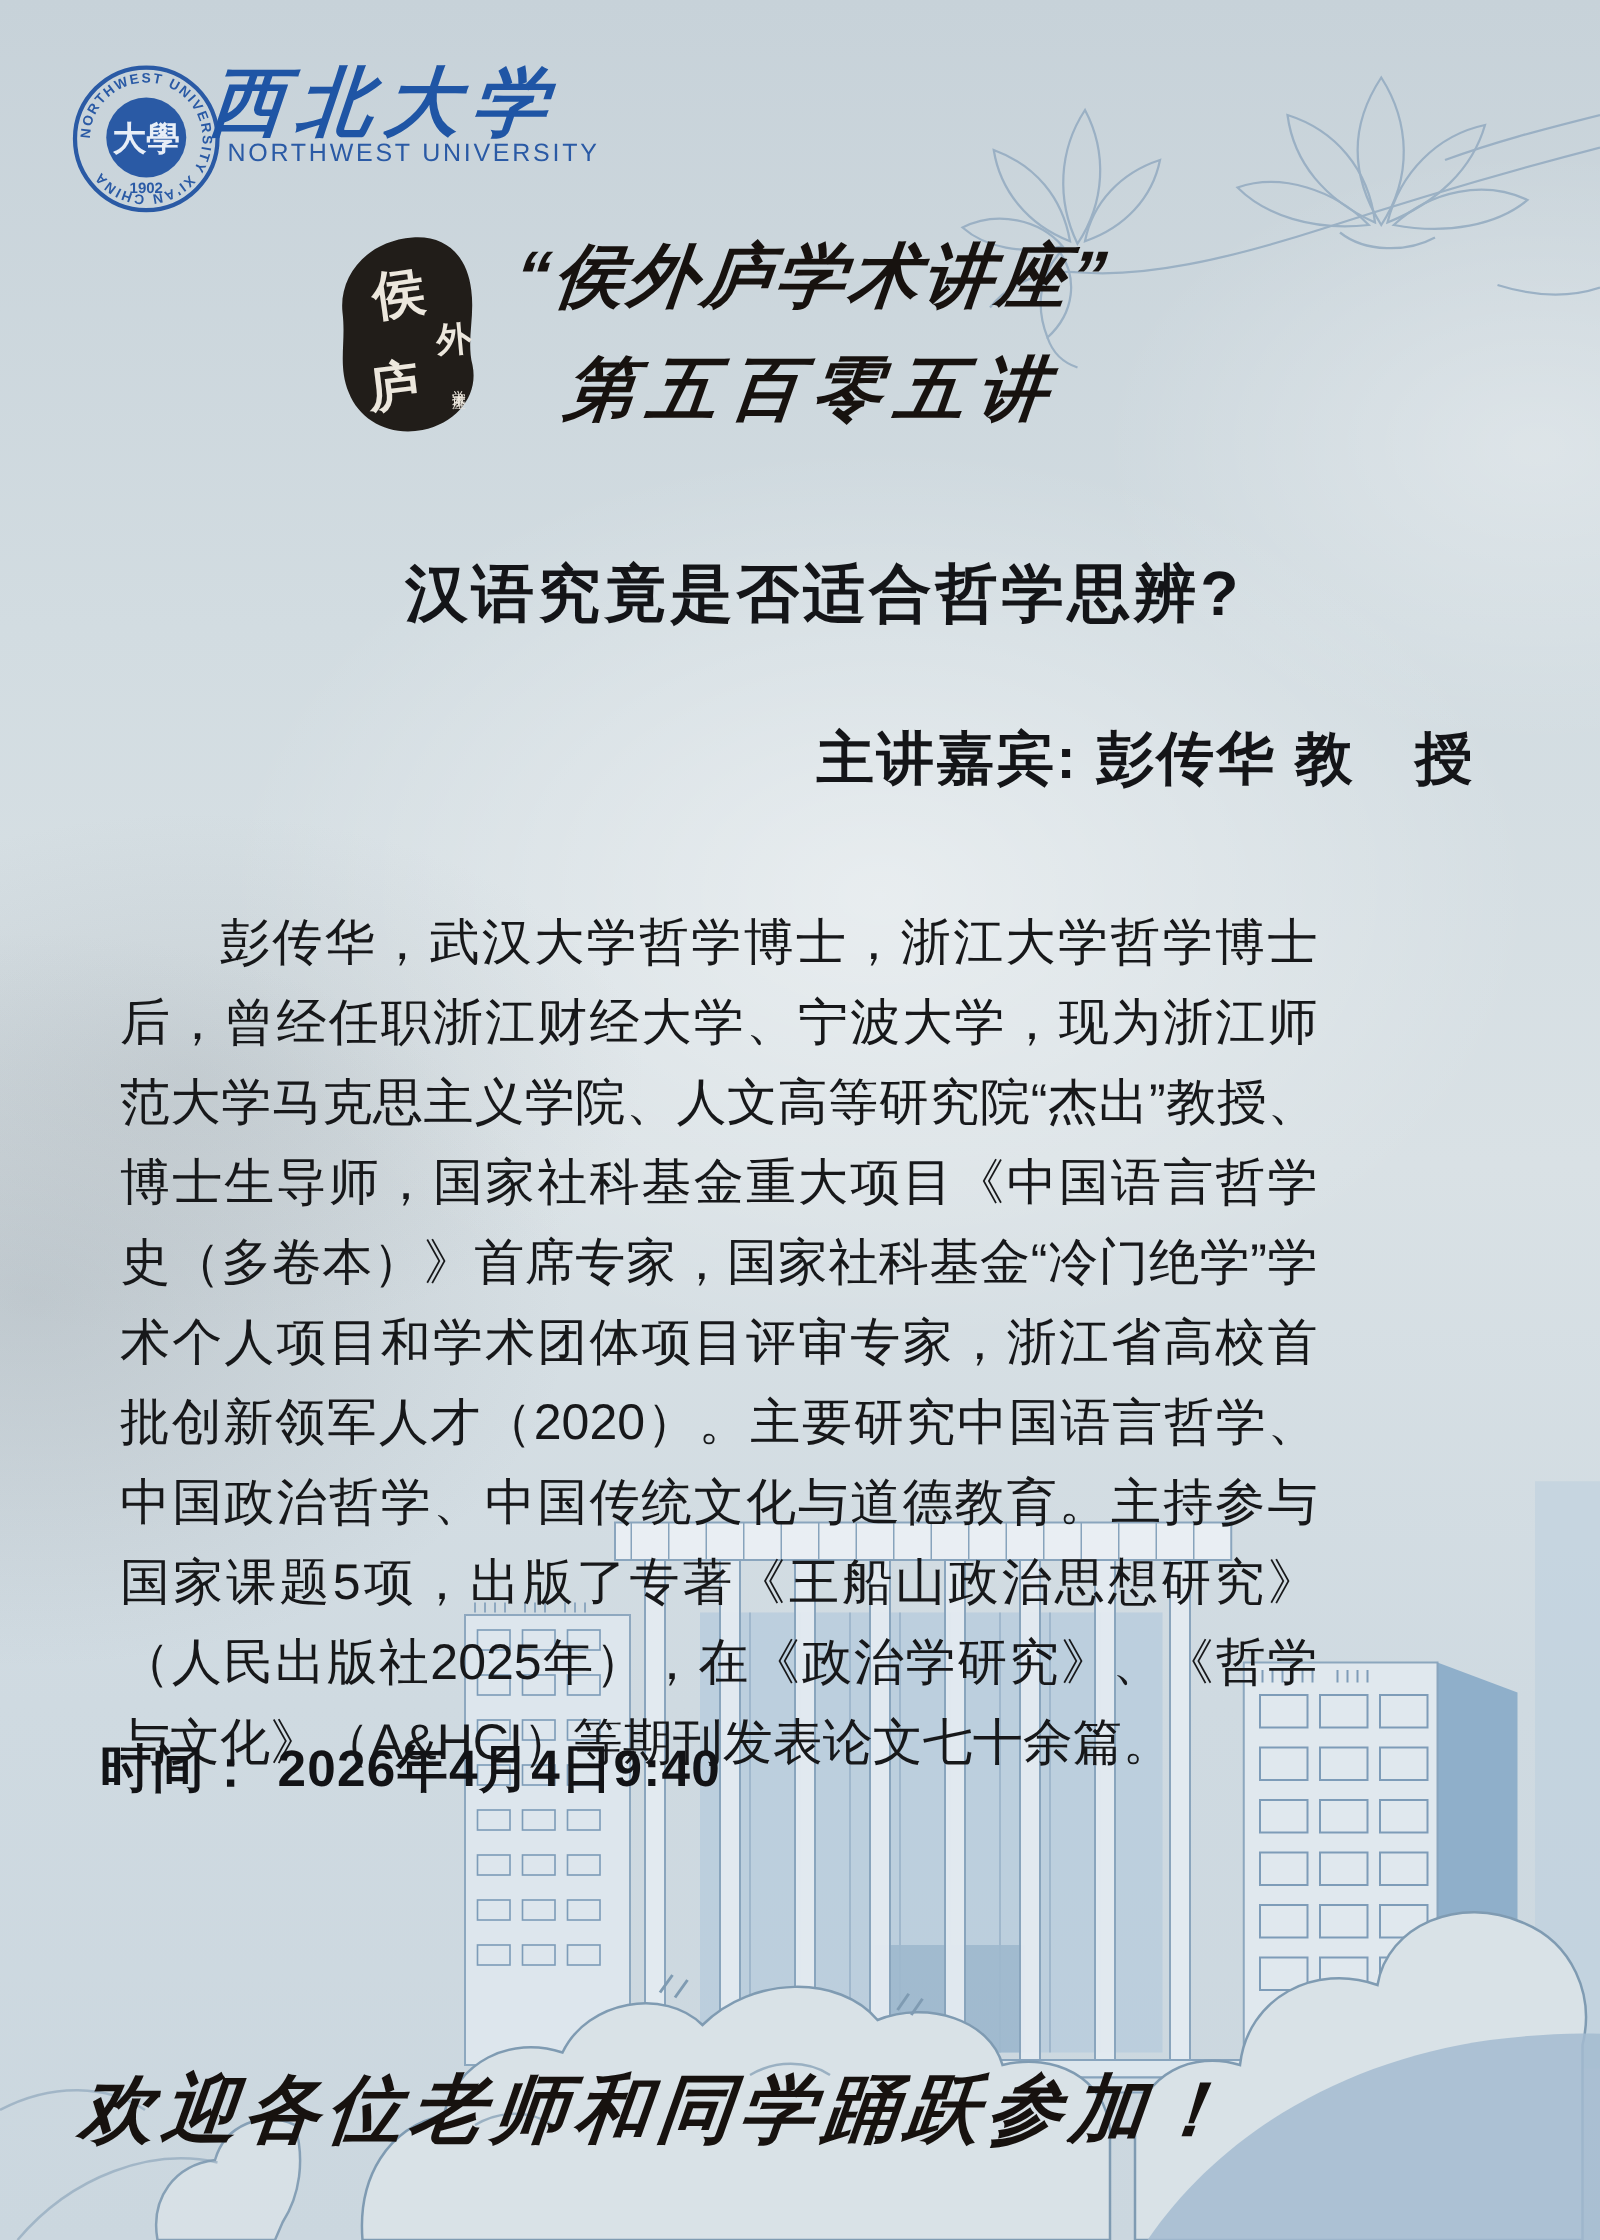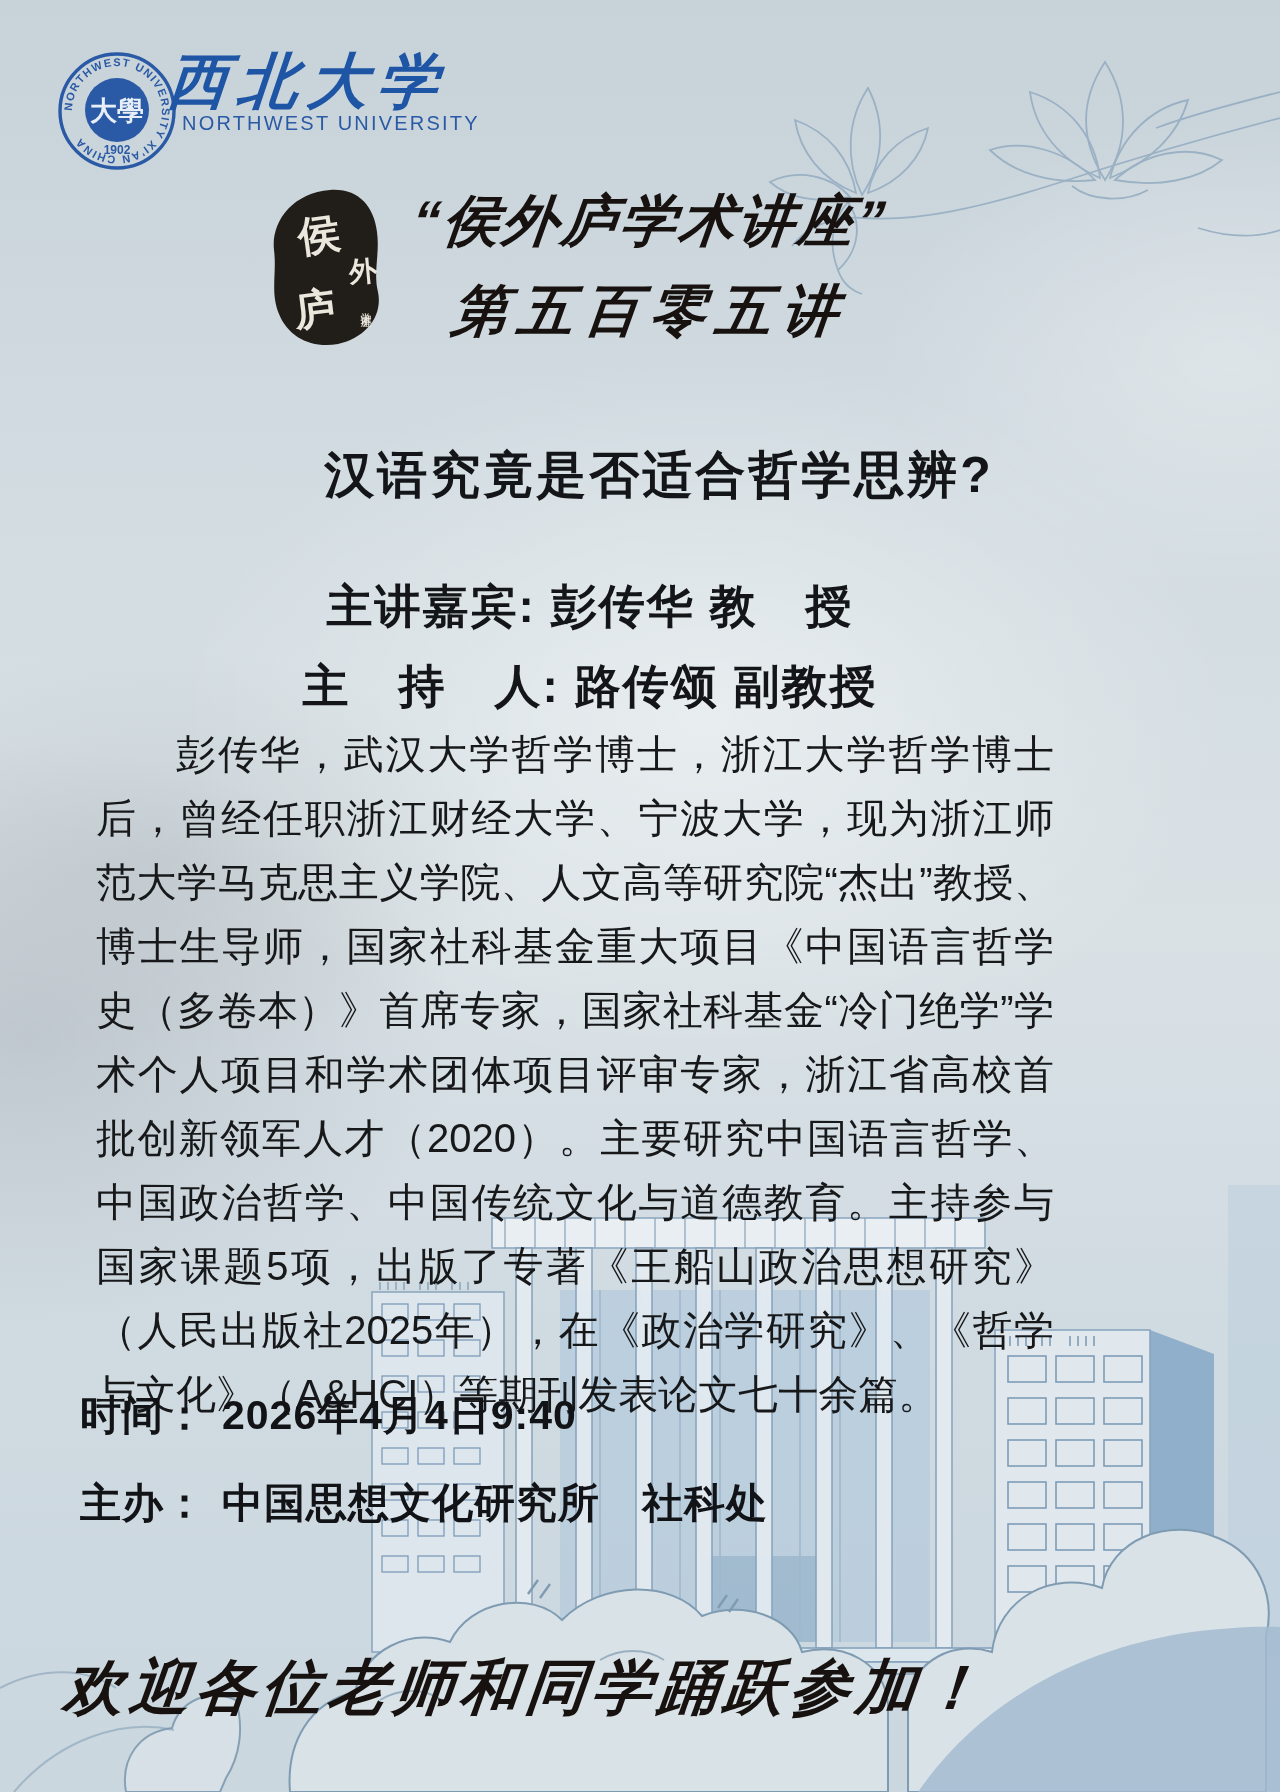--- a/index.html
+++ b/index.html
@@ -24,21 +24,21 @@
 
   
   .ink-seal{left:266px;top:186px;width:128px;height:162px;}
   .series{left:350px;top:184px;width:600px;text-align:center;color:#17120f;}
   .series .l1{font-size:56px;font-weight:900;font-style:italic;letter-spacing:3px;transform:skewX(-6deg);}
   .series .l2{margin-top:14px;font-size:56px;font-weight:900;font-style:italic;letter-spacing:10px;transform:skewX(-6deg);}
 
   
   .title{left:0;top:442px;width:1280px;text-align:center;font-size:50px;font-weight:900;
          color:#141518;letter-spacing:3px;margin-left:19px;}
-  .speakers{left:0;top:566px;width:1180px;text-align:center;color:#141518;}
+  .speakers{left:0;top:566px;width:1180px;text-align:right;color:#141518;}
   .speakers div{font-size:46px;font-weight:800;line-height:80px;letter-spacing:2px;}
 
   
   .bio{left:96px;top:722px;width:958px;font-size:40px;line-height:64px;color:#17181a;
        text-align:justify;text-indent:2em;font-weight:400;}
 
   
   .info{left:80px;top:1388px;color:#121316;}
   .info .row{height:88px;font-size:41px;font-weight:800;letter-spacing:1px;}
   .info .val{margin-left:16px;}
@@ -191,29 +191,25 @@
 
   <div class="layer series">
     <div class="l1">“侯外庐学术讲座”</div>
     <div class="l2">第五百零五讲</div>
   </div>
 
   <div class="layer title">汉语究竟是否适合哲学思辨?</div>
 
   <div class="layer speakers">
     <div>主讲嘉宾: 彭传华 教　授</div>
-    <div>主　持　人: 路传颂 副教授</div>
   </div>
 
   <div class="layer bio">彭传华，武汉大学哲学博士，浙江大学哲学博士后，曾经任职浙江财经大学、宁波大学，现为浙江师范大学马克思主义学院、人文高等研究院“杰出”教授、博士生导师，国家社科基金重大项目《中国语言哲学史（多卷本）》首席专家，国家社科基金“冷门绝学”学术个人项目和学术团体项目评审专家，浙江省高校首批创新领军人才（2020）。主要研究中国语言哲学、中国政治哲学、中国传统文化与道德教育。主持参与国家课题5项，出版了专著《王船山政治思想研究》（人民出版社2025年），在《政治学研究》、《哲学与文化》（A&amp;HCI）等期刊发表论文七十余篇。</div>
 
   <div class="layer info">
     <div class="row">
       <span>时间：</span><span class="val">2026年4月4日9:40</span>
     </div>
-    <div class="row">
-      <span>主办：</span><span class="val">中国思想文化研究所　社科处</span>
-    </div>
   </div>
 
   <div class="layer welcome">欢迎各位老师和同学踊跃参加！</div>
 
 </div>
 
 </body></html>

